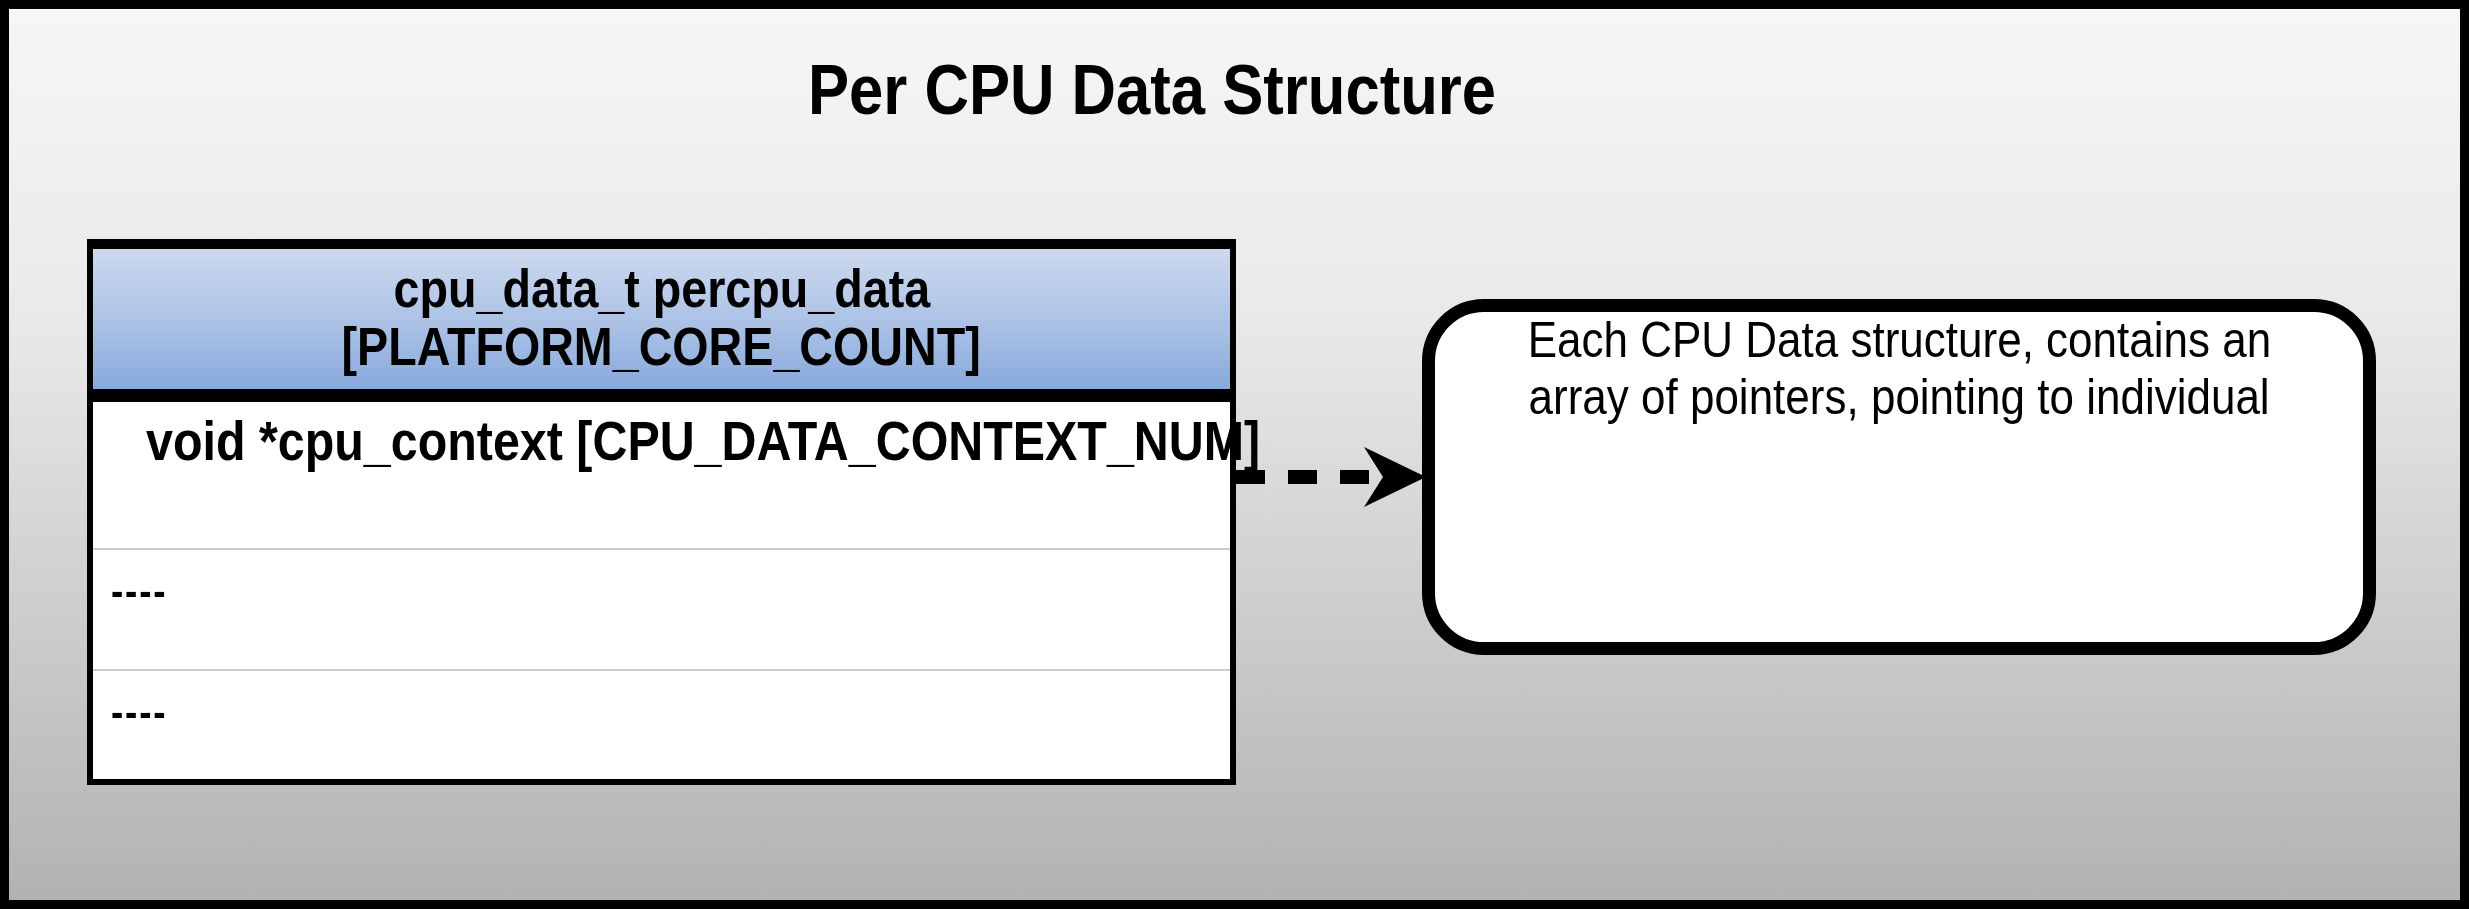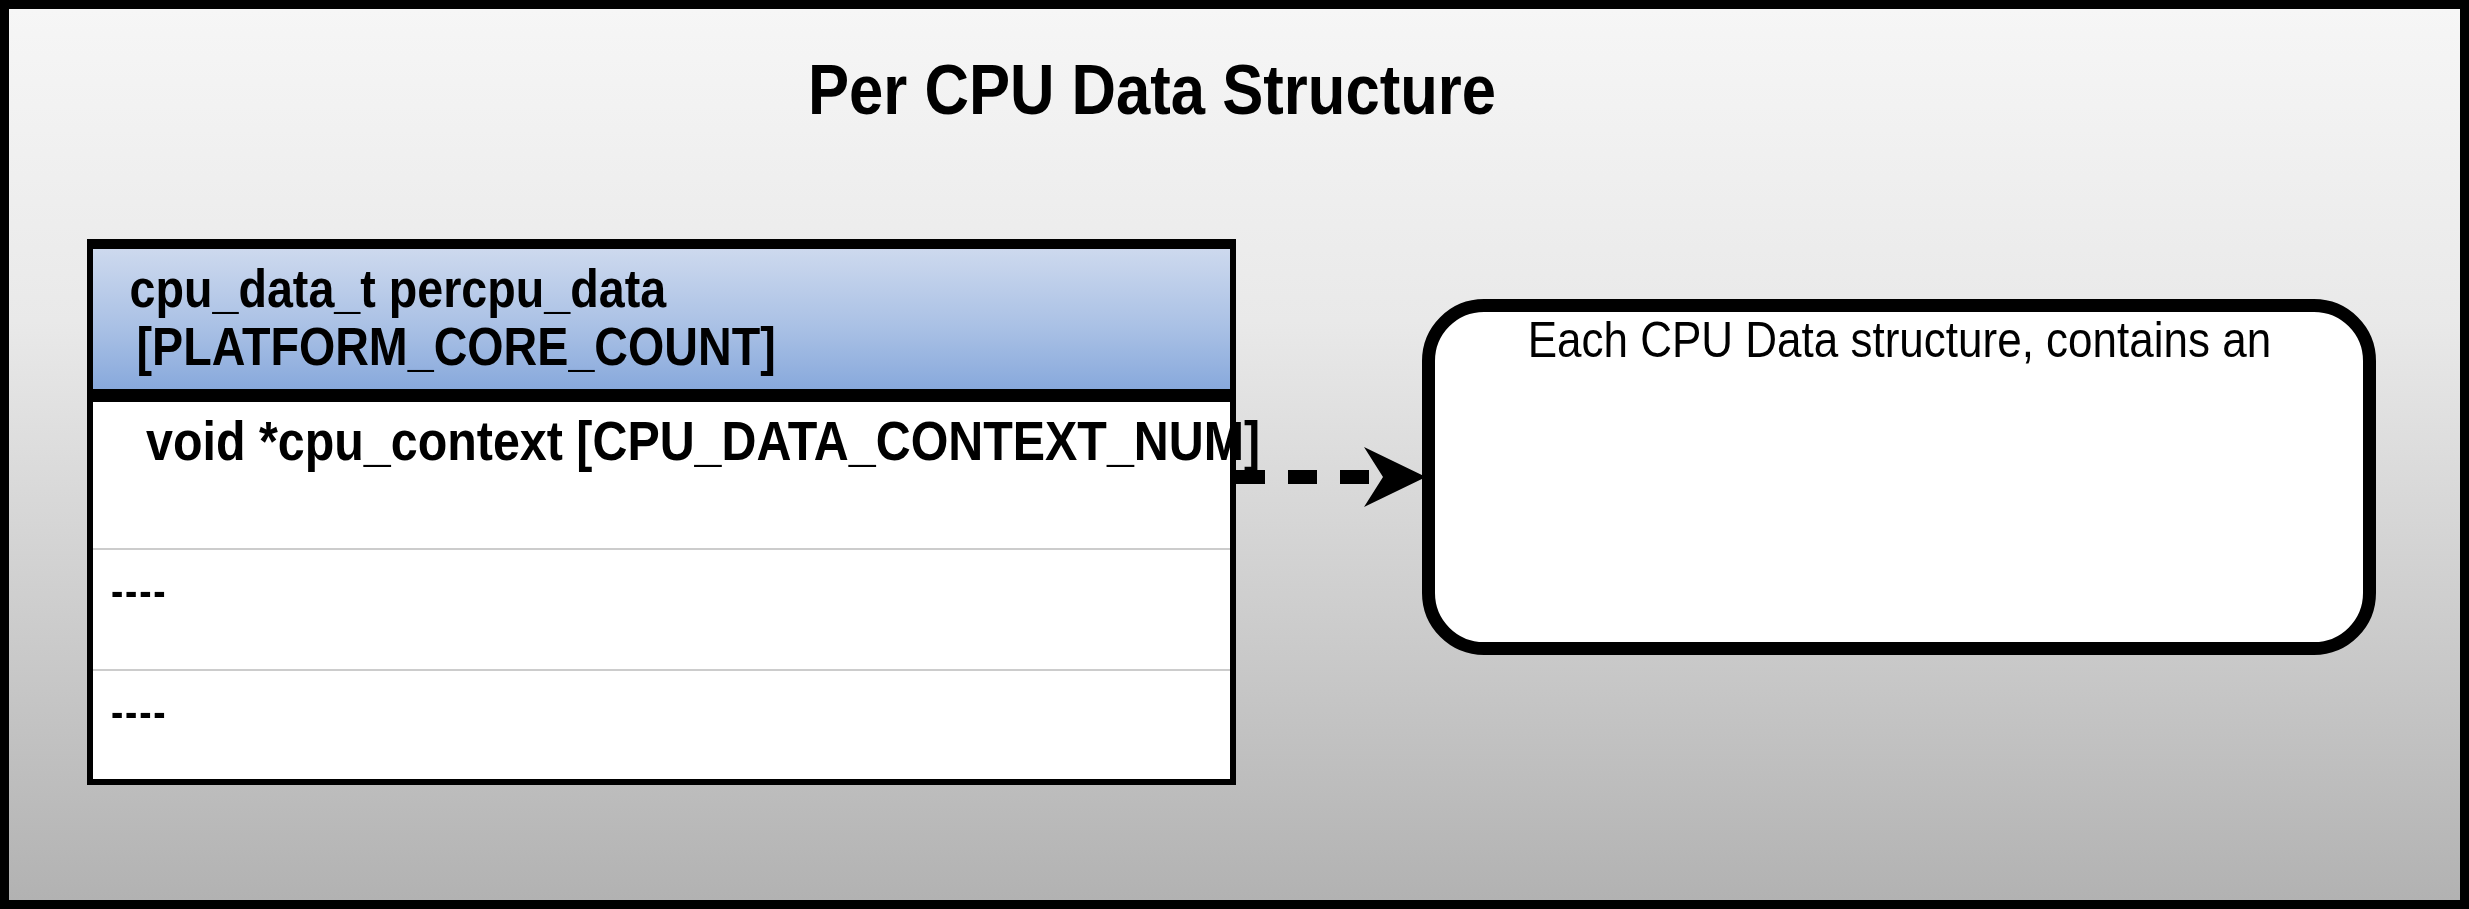--- a/index.html
+++ b/index.html
@@ -51,20 +51,21 @@
     box-sizing: border-box;
     border: 6px solid #000000;
     background: #ffffff;
   }
   .table-header {
     box-sizing: border-box;
     height: 157px;
     border-top: 4px solid #000000;
     border-bottom: 13px solid #000000;
     background: linear-gradient(180deg, #cdd9ee 0%, #aac1e5 55%, #88a9dc 100%);
+    text-align: center;
     padding-top: 11px;
     text-decoration: underline;
   }
   .table-header .hline {
     font-size: 53px;
     line-height: 58px;
     font-weight: bold;
   }
   .table-row {
     box-sizing: border-box;
@@ -154,15 +155,16 @@
     </div>
   </div>
 
   <svg class="arrow-svg" viewBox="0 0 210 140" xmlns="http://www.w3.org/2000/svg" aria-hidden="true">
     <line x1="0" y1="70" x2="162" y2="70" stroke="#000000" stroke-width="14" stroke-dasharray="29 23"></line>
     <path d="M 190,70 L 128,40 L 147,70 L 128,100 Z" fill="#000000"></path>
   </svg>
 
   <div class="callout">
     <div class="c-line"><span class="cond">Each CPU Data structure, contains an</span></div>
+    <div class="c-line"><span class="cond">array of pointers, pointing to individual</span></div>
   </div>
 
 </div>
 
 </body></html>

